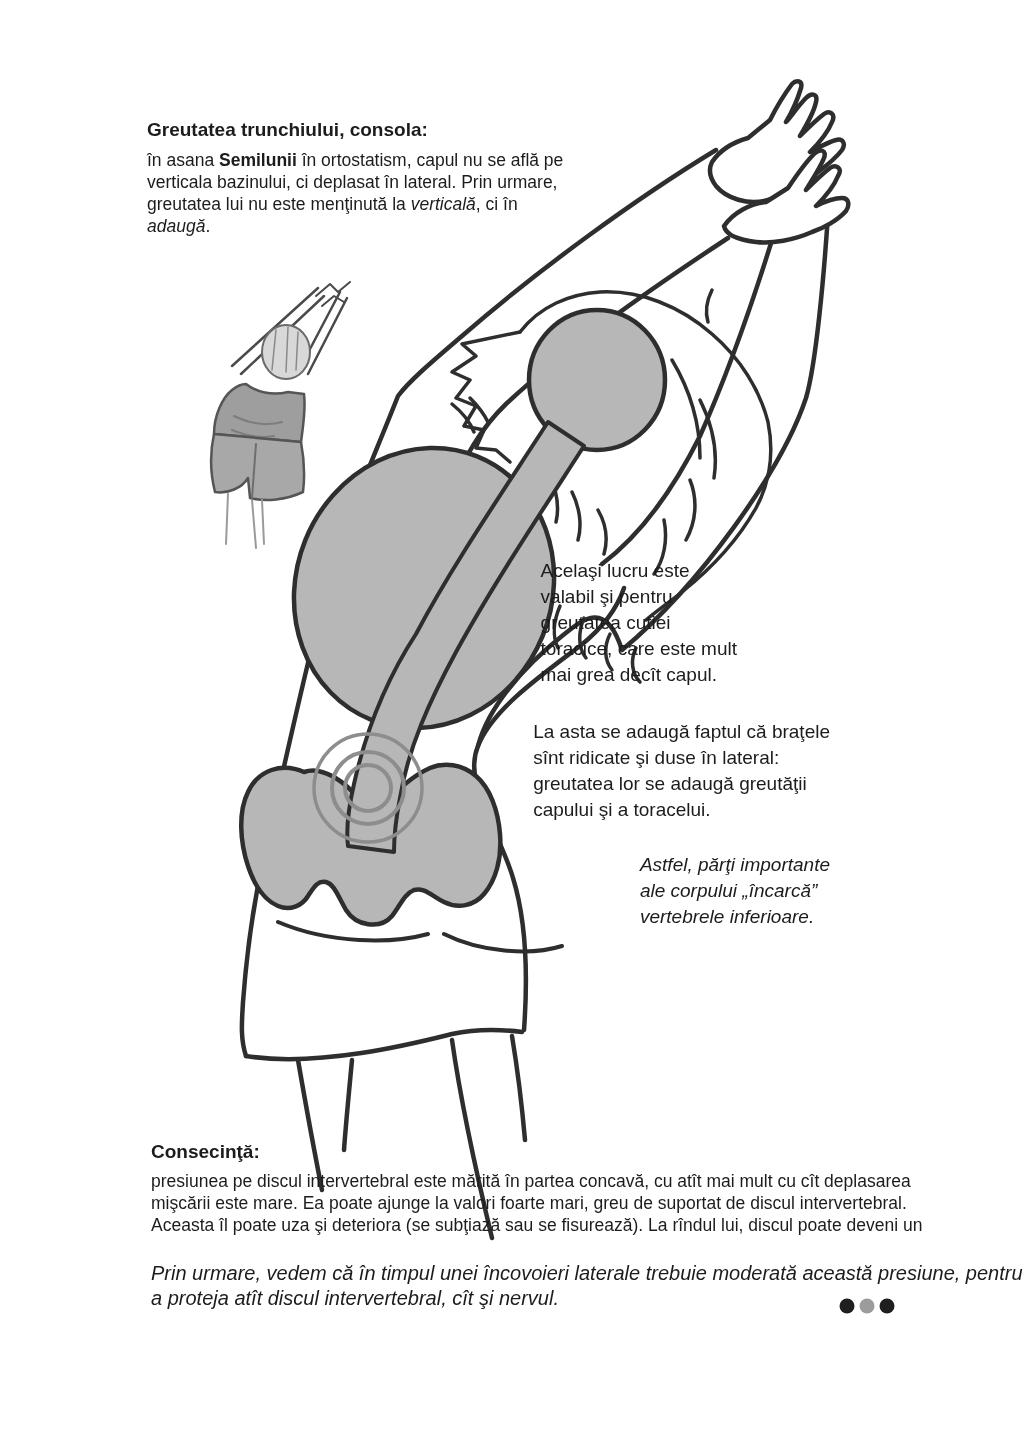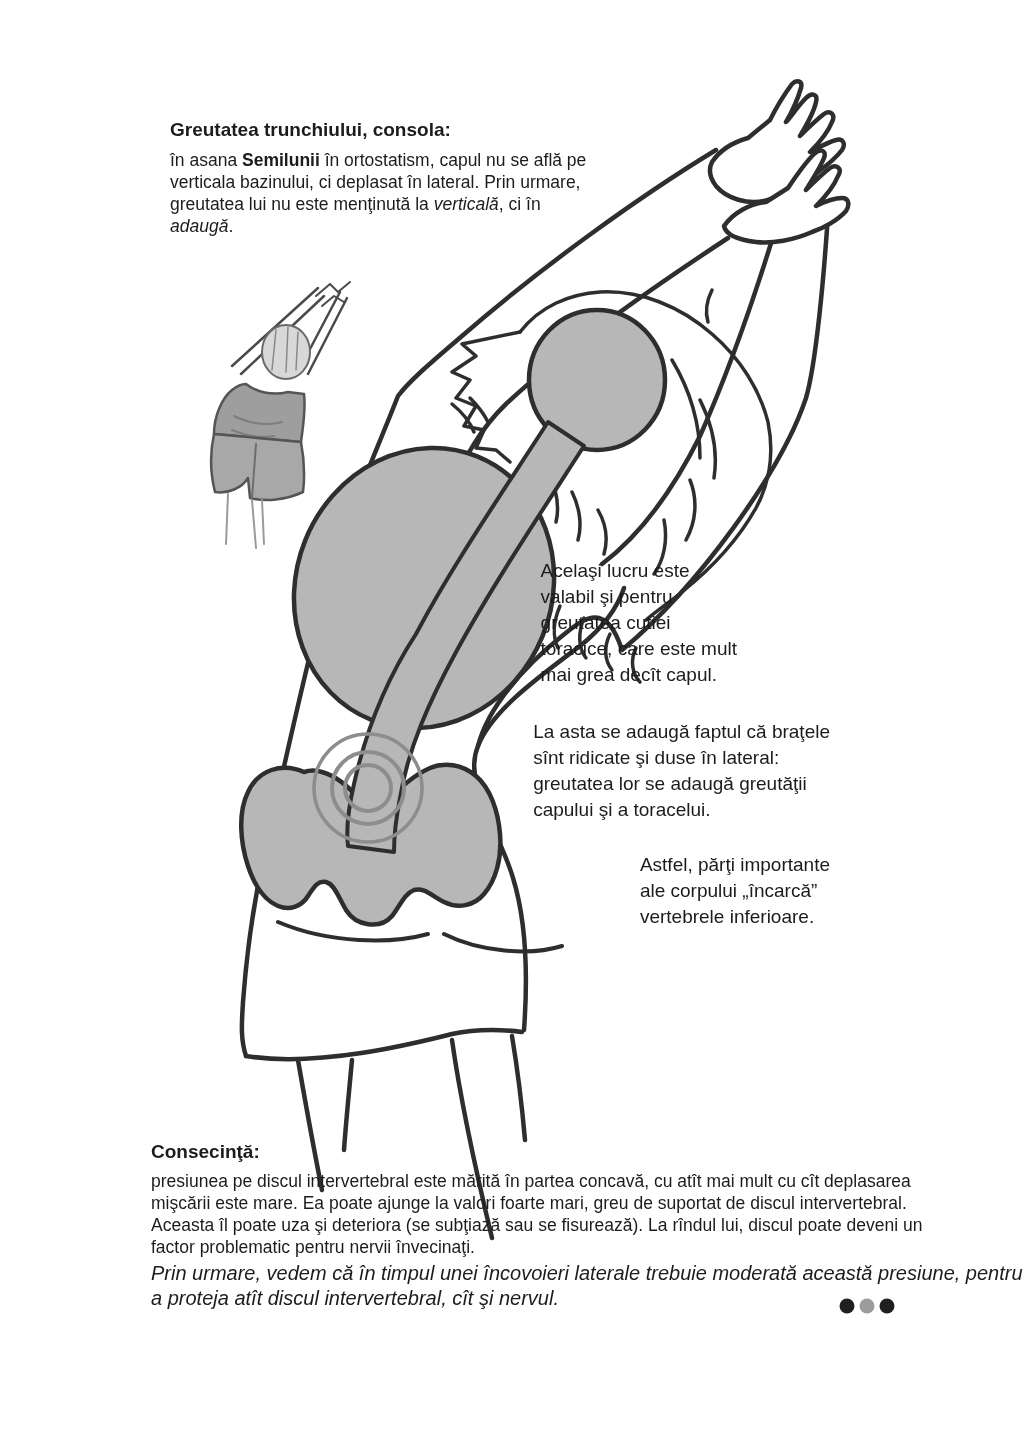--- a/index.html
+++ b/index.html
@@ -8,27 +8,27 @@
     width:1024px;height:1435px;
     margin:0 auto;
     background:#ffffff;
     overflow:hidden;
     font-family:"Liberation Sans", sans-serif;
     color:#1c1c1c;
   }
   .abs{position:absolute;}
   .line{white-space:nowrap;}
   
-  .intro{left:170px;top:118px;font-size:17.5px;line-height:22px;}
+  .intro{left:147px;top:118px;font-size:17.5px;line-height:22px;}
   .intro h2{margin:0 0 7px 0;font-size:19px;line-height:24px;font-weight:700;}
   
   .note{font-size:19px;line-height:26px;}
   .note1{right:287px;top:558px;}
   .note2{right:194px;top:719px;}
-  .note3{right:194px;top:852px;}
+  .note3{right:194px;top:852px;font-style:italic;}
   
   .consequence{left:151px;top:1124px;font-size:17.5px;line-height:22px;}
   .consequence h2{margin:16px 0 6px 0;font-size:19px;line-height:24px;font-weight:700;}
   
   .conclusion{left:151px;top:1261px;font-size:20px;line-height:25px;font-style:italic;}
   .pagenum{left:0;right:0;top:1341px;text-align:center;font-size:25px;}
   .art{left:0;top:0;width:1024px;height:1435px;}
   i{font-style:italic;}
   b{font-weight:700;}
 </style>
@@ -159,21 +159,20 @@
     <div class="line">Astfel, părţi importante</div>
     <div class="line">ale corpului „încarcă”</div>
     <div class="line">vertebrele inferioare.</div>
   </div>
 
   <div class="abs consequence">
     <h2>Consecinţă:</h2>
     <div class="line">presiunea pe discul intervertebral este mărită în partea concavă, cu atît mai mult cu cît deplasarea</div>
     <div class="line">mişcării este mare. Ea poate ajunge la valori foarte mari, greu de suportat de discul intervertebral.</div>
     <div class="line">Aceasta îl poate uza şi deteriora (se subţiază sau se fisurează). La rîndul lui, discul poate deveni un</div>
-    <div class="line">factor problematic pentru nervii învecinaţi.</div>
   </div>
 
   <div class="abs conclusion">
     <div class="line">Prin urmare, vedem că în timpul unei încovoieri laterale trebuie moderată această presiune, pentru</div>
     <div class="line">a proteja atît discul intervertebral, cît şi nervul.</div>
   </div>
 
   <svg class="abs" style="left:836px;top:1296px;" width="62" height="20">
     <circle cx="11" cy="10" r="7.5" fill="#1f1f1f"></circle>
     <circle cx="31" cy="10" r="7.5" fill="#9c9c9c"></circle>

